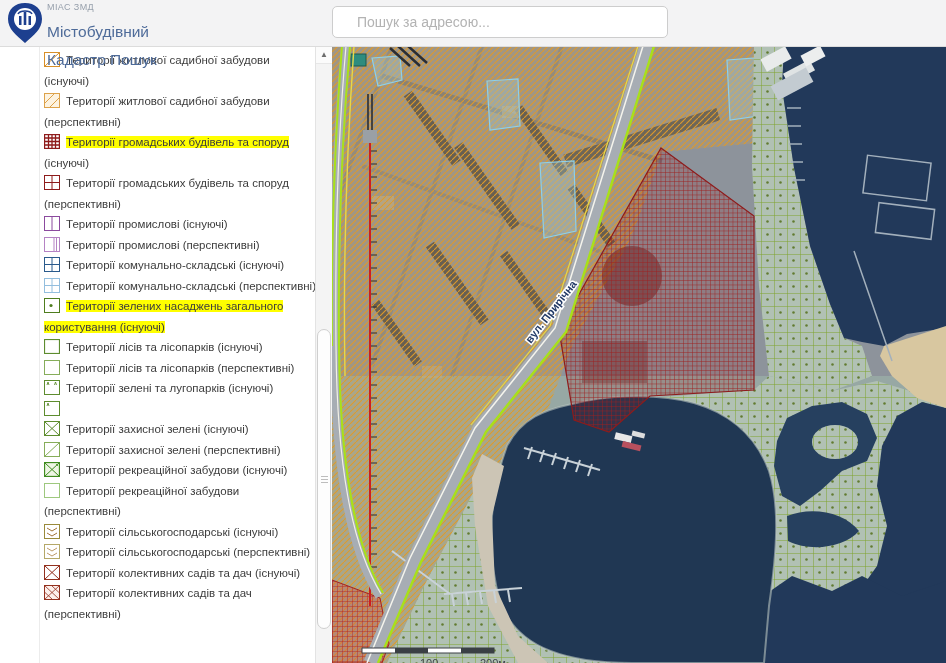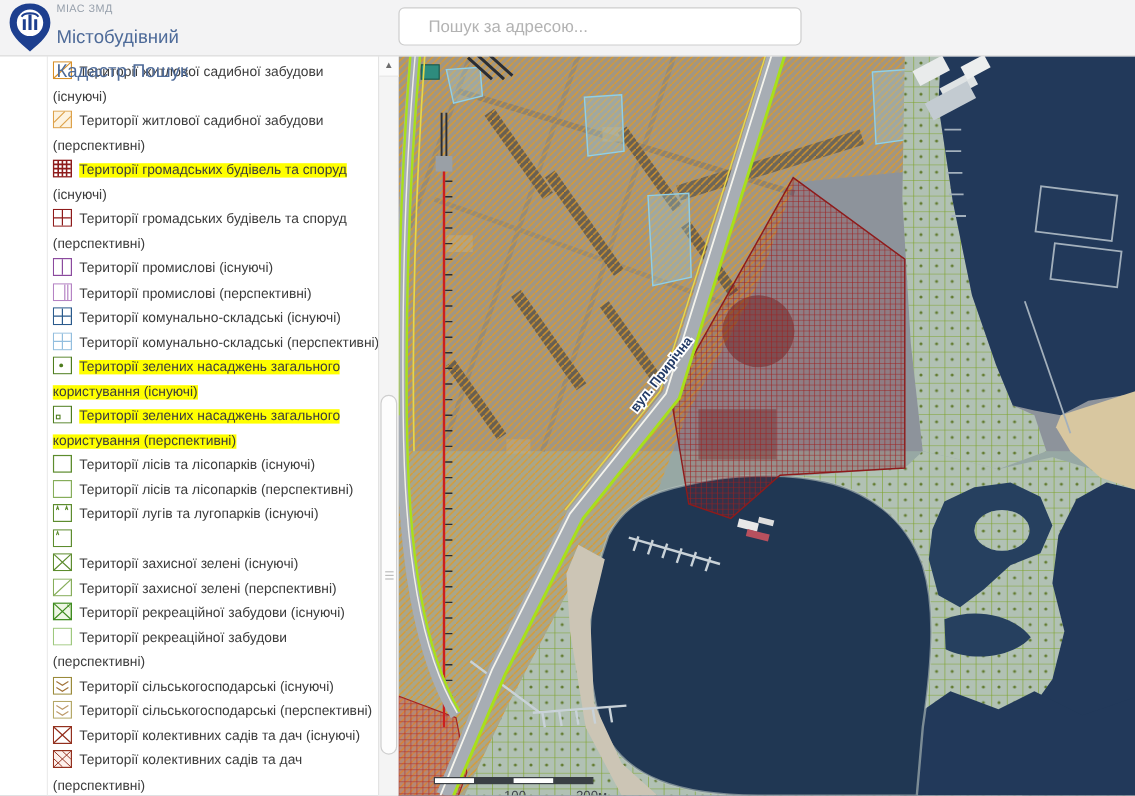--- a/index.html
+++ b/index.html
@@ -122,37 +122,33 @@
     <li class="lrow"><span class="licon"><svg width="16" height="15" viewBox="0 0 16 15">
             <rect x=".5" y=".5" width="15" height="14" fill="#fff" stroke="#93bede"></rect>
             <path d="M8,1 V14 M1,7.5 H15" stroke="#93bede" stroke-width="1"></path>
           </svg></span><span class="ltext">Території комунально-складські (перспективні)</span><span class="ltext"></span></li>
 
     <li class="lrow"><span class="licon"><svg width="16" height="15" viewBox="0 0 16 15">
             <rect x=".5" y=".5" width="15" height="14" fill="#fff" stroke="#4e7d1e"></rect>
             <circle cx="7" cy="7.5" r="1.6" fill="#4e7d1e"></circle>
           </svg></span><span class="ltext hl">Території зелених насаджень загального користування (існуючі)</span><span class="ltext"></span></li>
 
-    <li class="lrow"><span class="licon"><svg width="16" height="15" viewBox="0 0 16 15">
-            <rect x=".5" y=".5" width="15" height="14" fill="#fff" stroke="#4e7d1e"></rect>
-            <rect x="3" y="8" width="3" height="3" fill="none" stroke="#4e7d1e" stroke-width=".9"></rect>
-          </svg></span><span class="ltext hl">Території зелених насаджень загального користування (перспективні)</span><span class="ltext"></span></li>
 
     <li class="lrow"><span class="licon"><svg width="16" height="15" viewBox="0 0 16 15">
             <rect x=".5" y=".5" width="15" height="14" fill="#fff" stroke="#5d8c2e" stroke-width="1.2"></rect>
           </svg></span><span class="ltext">Території лісів та лісопарків (існуючі)</span><span class="ltext"></span></li>
 
     <li class="lrow"><span class="licon"><svg width="16" height="15" viewBox="0 0 16 15">
             <rect x=".5" y=".5" width="15" height="14" fill="#fff" stroke="#86ad5a"></rect>
           </svg></span><span class="ltext">Території лісів та лісопарків (перспективні)</span><span class="ltext"></span></li>
 
     <li class="lrow"><span class="licon"><svg width="16" height="15" viewBox="0 0 16 15">
             <rect x=".5" y=".5" width="15" height="14" fill="#fff" stroke="#5d8c2e"></rect>
             <path d="M3,5 L4,2 L5,5 M10.5,5 L11.5,2 L12.5,5" stroke="#5d8c2e" stroke-width=".9" fill="none"></path>
-          </svg></span><span class="ltext">Території лугів та лугопарків (існуючі)</span><span class="ltext"></span></li>
+          </svg></span><span class="ltext">Території зелені та лугопарків (існуючі)</span><span class="ltext"></span></li>
 
     <li class="lrow"><span class="licon"><svg width="16" height="15" viewBox="0 0 16 15">
             <rect x=".5" y=".5" width="15" height="14" fill="#fff" stroke="#5d8c2e"></rect>
             <path d="M3,5 L4,2 L5,5" stroke="#5d8c2e" stroke-width=".9" fill="none"></path>
           </svg></span><span class="ltext"></span></li>
 
     <li class="lrow"><span class="licon"><svg width="16" height="15" viewBox="0 0 16 15">
             <rect x=".5" y=".5" width="15" height="14" fill="#fff" stroke="#5d8c2e"></rect>
             <path d="M1,1 L15,14 M15,1 L1,14" stroke="#5d8c2e" stroke-width="1"></path>
           </svg></span><span class="ltext">Території захисної зелені (існуючі)</span><span class="ltext"></span></li>

